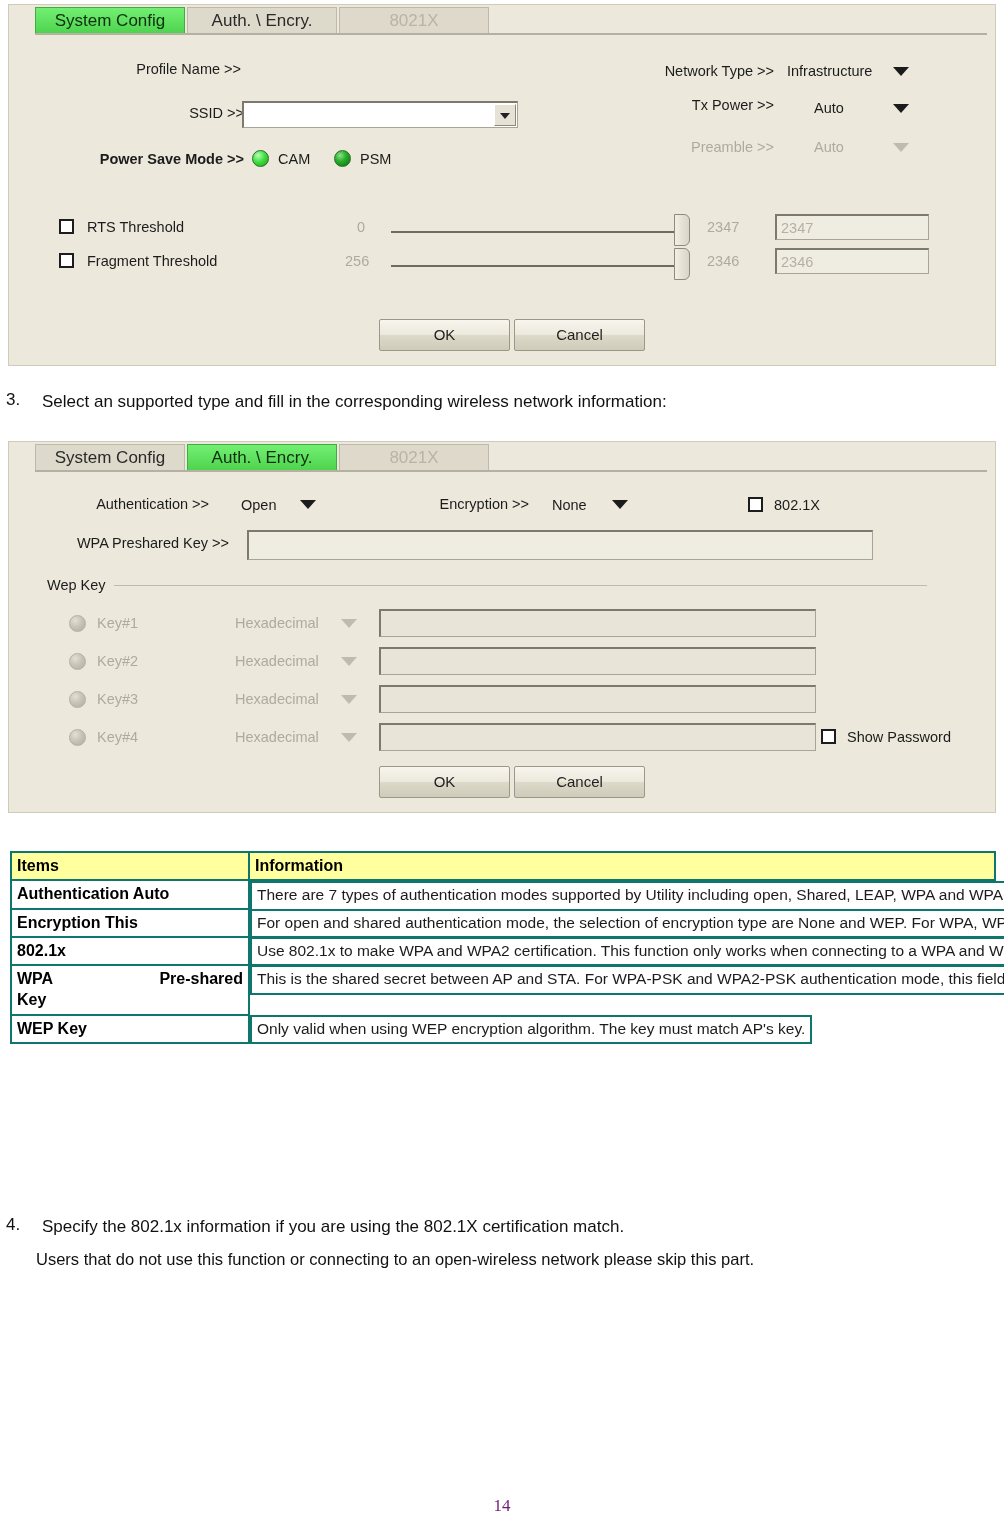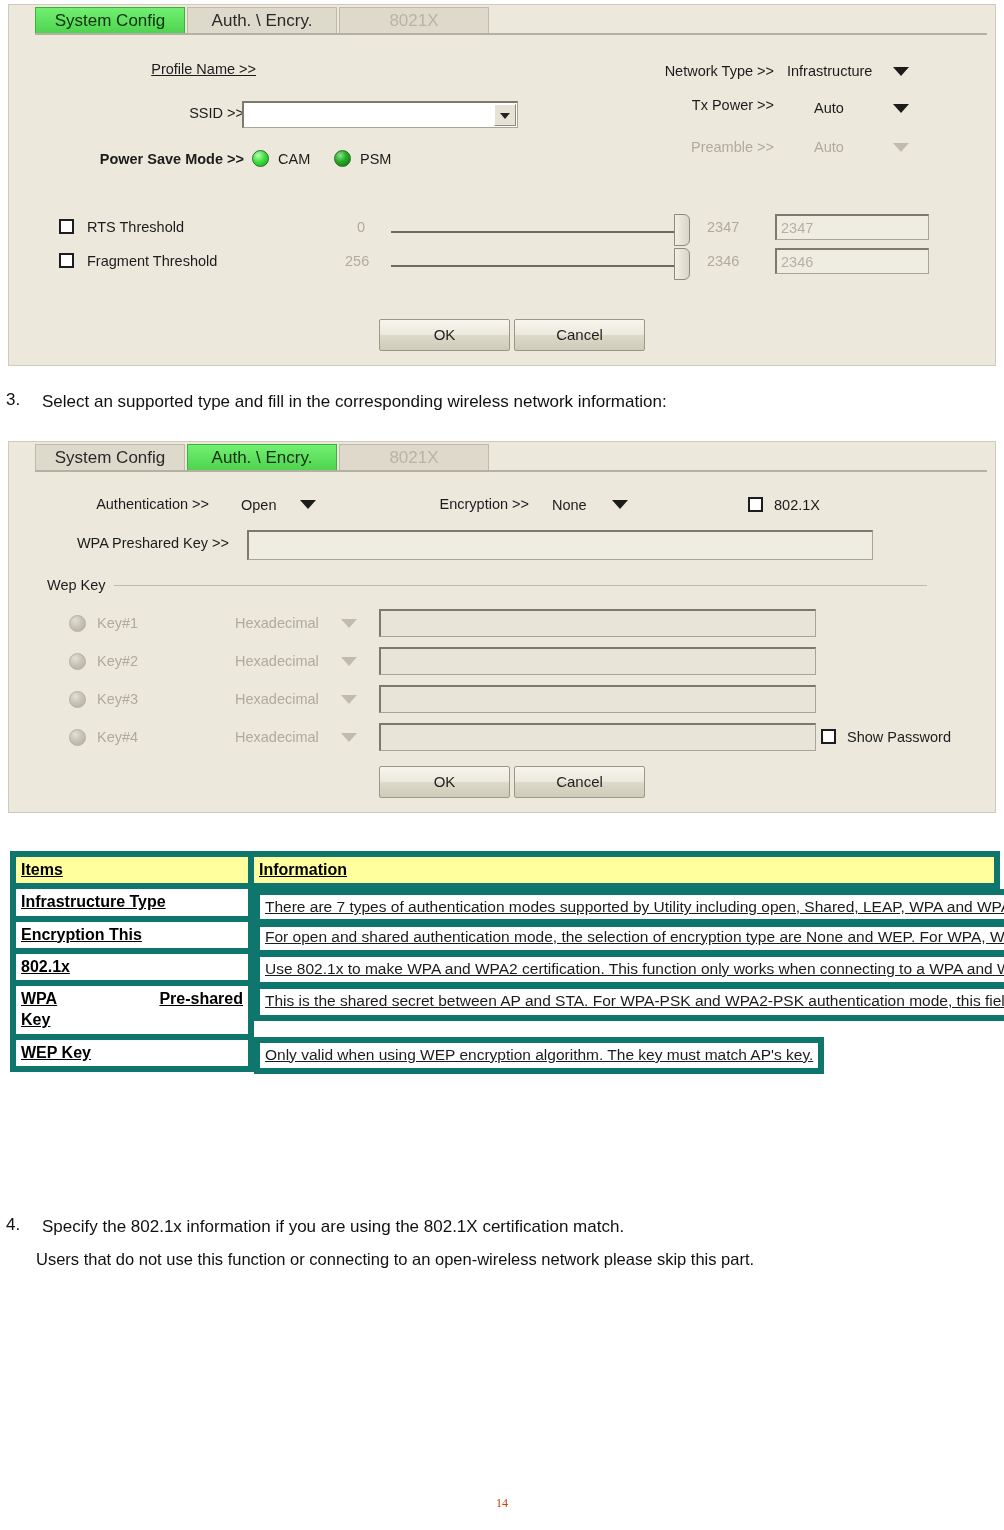--- a/index.html
+++ b/index.html
@@ -130,55 +130,54 @@
     position:absolute;font-size:17px;color:#111;line-height:1.45;
   }
   .num{position:absolute;font-size:17px;color:#111;}
 
   
   table.info{
     position:absolute;border-collapse:collapse;
     table-layout:fixed;
   }
   table.info td,table.info th{
-    border:6px solid #0f766e;
+    border:2px solid #0f766e;
     vertical-align:top;
     padding:2px 5px 3px 5px;
     font-size:15.5px;
     line-height:1.33;
-    text-decoration:underline;
   }
   table.info th{
     background:#FFFF9E;
     text-align:left;font-weight:bold;
     font-size:16px;
   }
   table.info td.key{font-weight:bold;font-size:16px;}
   table.info td.val{text-align:justify;text-justify:inter-word;}
   .spreadkey{
     display:flex;justify-content:space-between;
   }
   .pagenum{
-    position:absolute;width:100%;text-align:center;font-size:12px;
-    font-family:"Liberation Serif", serif;color:#c2410c;
+    position:absolute;width:100%;text-align:center;font-size:17px;
+    font-family:"Liberation Serif", serif;color:#701a75;
   }
 </style>
 </head>
 <body>
 
 <div class="panel" style="left:8px;top:4px;width:988px;height:362px;">
 
   <div class="tabstrip">
     <div class="tab active" style="left:26px;width:150px;">System Config</div>
     <div class="tab inactive" style="left:178px;width:150px;">Auth. \ Encry.</div>
     <div class="tab disabled" style="left:330px;width:150px;">8021X</div>
     <div class="tabline" style="left:26px;top:28px;width:952px;"></div>
   </div>
 
-  <div class="lbl" style="left:72px;top:56px;width:175px;text-decoration:underline;">Profile Name &gt;&gt;</div>
+  <div class="lbl" style="left:57px;top:56px;width:175px;">Profile Name &gt;&gt;</div>
 
   <div class="lbl" style="left:60px;top:100px;width:175px;">SSID &gt;&gt;</div>
   <div class="combo" style="left:233px;top:96px;width:276px;height:27px;">
     <span class="val" style="left:5px;top:4px;"></span>
     <span class="btn"></span>
   </div>
 
   <div class="lbl" style="left:60px;top:146px;width:175px;font-weight:bold;">Power Save Mode &gt;&gt;</div>
   <div class="led on" style="left:243px;top:145px;"></div>
   <div class="val" style="left:269px;top:146px;">CAM</div>
@@ -283,21 +282,21 @@
       <col style="width:746px">
     </colgroup>
   <thead>
     <tr>
       <th>Items</th>
       <th>Information</th>
     </tr>
   </thead>
   <tbody>
     <tr>
-      <td class="key">Infrastructure Type</td>
+      <td class="key">Authentication Auto</td>
       <td class="val">There are 7 types of authentication modes supported by Utility including open, Shared, LEAP, WPA and WPA-PSK, WPA2 and WPA2-PSK.</td>
     </tr>
     <tr>
       <td class="key">Encryption This</td>
       <td class="val">For open and shared authentication mode, the selection of encryption type are None and WEP. For WPA, WPA2, WPA-PSK and WPA2-PSK authentication mode, the encryption type supports both TKIP and AES.</td>
     </tr>
     <tr>
       <td class="key">802.1x</td>
       <td class="val">Use 802.1x to make WPA and WPA2 certification. This function only works when connecting to a WPA and WPA2 supported device.</td>
     </tr>

